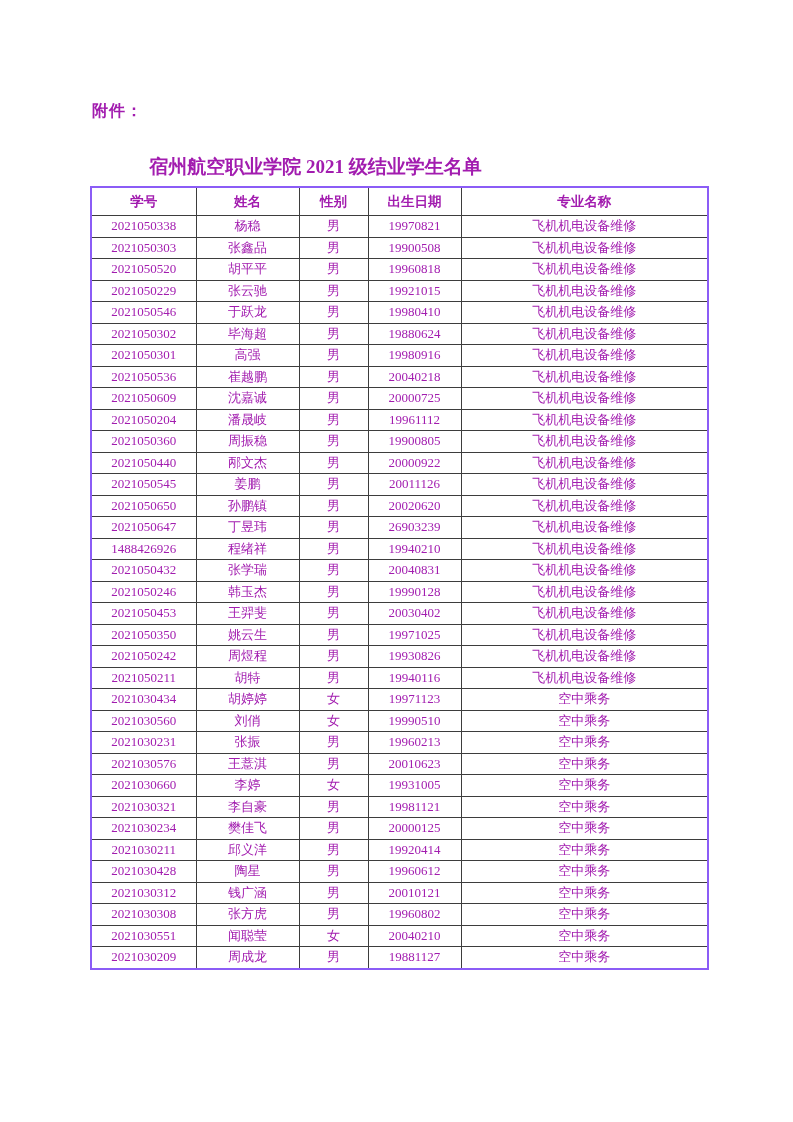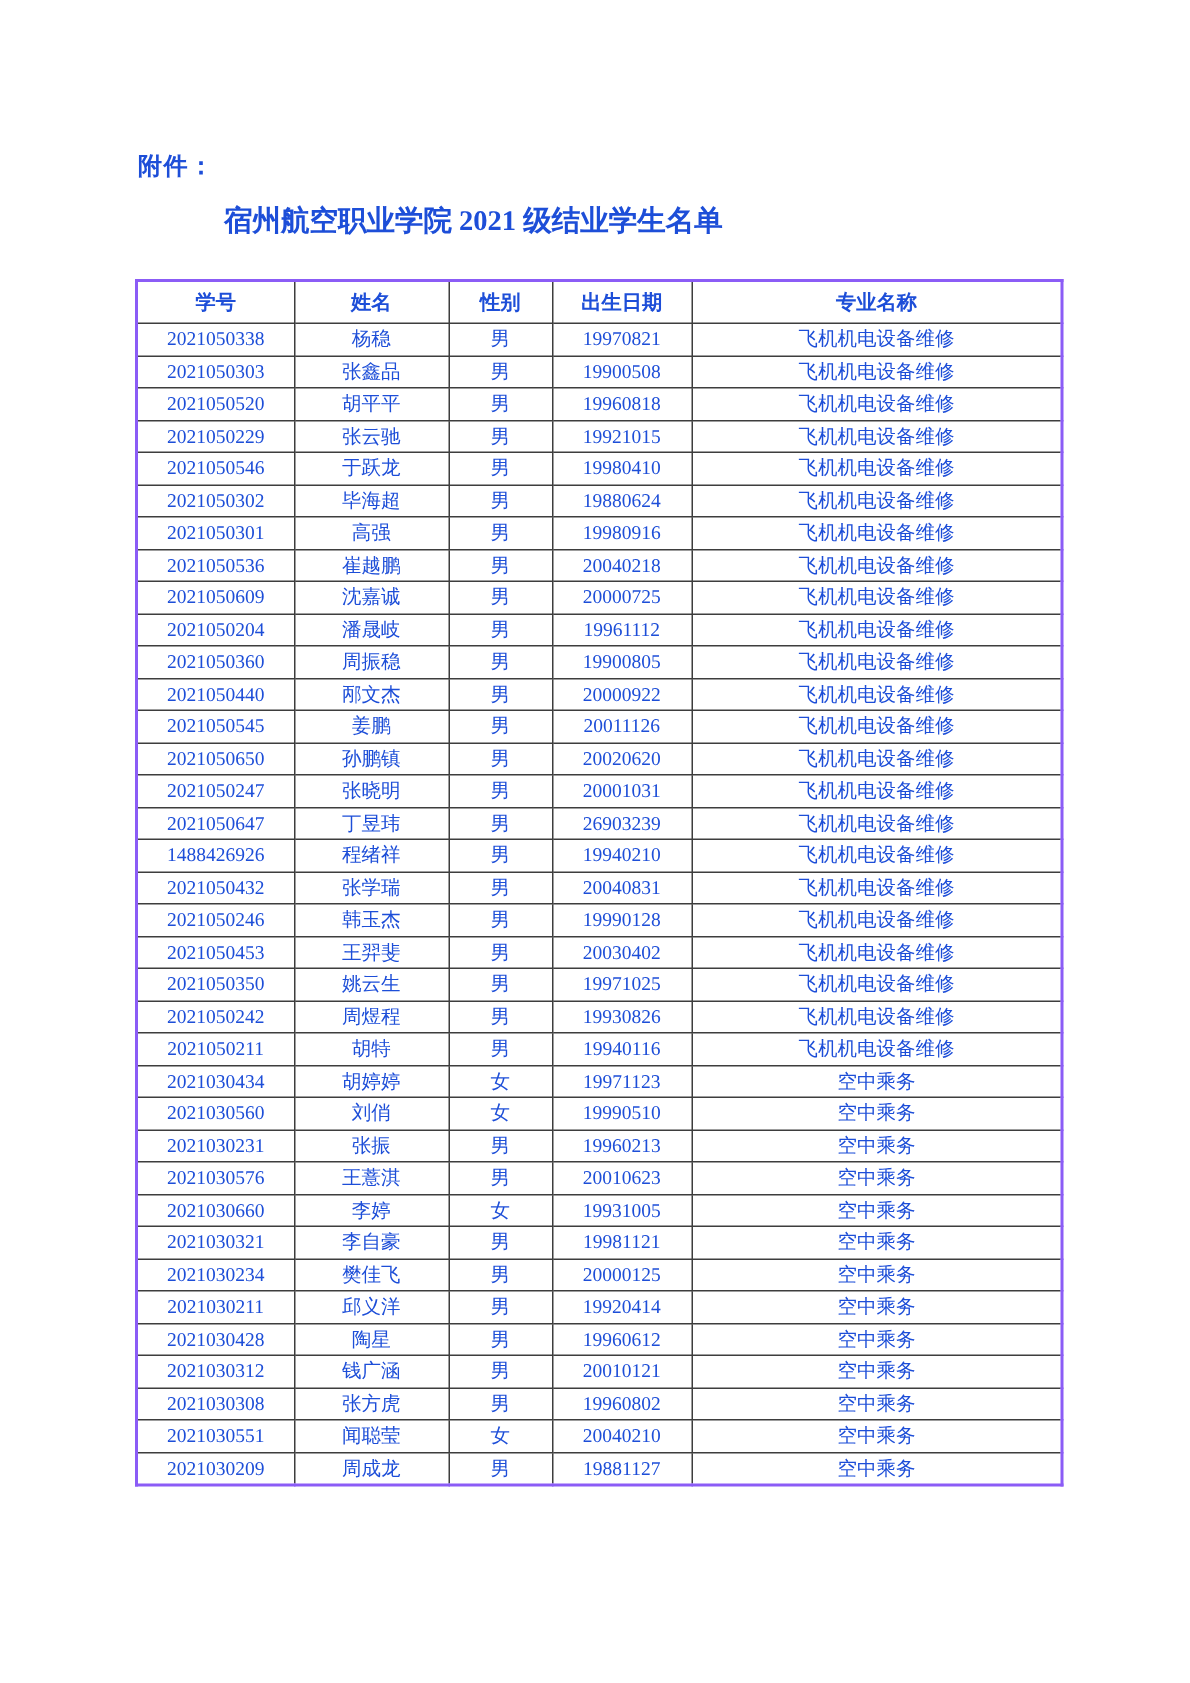--- a/index.html
+++ b/index.html
@@ -2,36 +2,36 @@
 <html><head>
 <meta charset="utf-8">
 <style>
   html, body { margin: 0; padding: 0; background: #ffffff; }
   .page {
     position: relative;
     width: 793px;
     height: 1122px;
     background: #ffffff;
     font-family: "Liberation Serif", "DejaVu Serif", serif;
-    color: #1d4ed8;
+    color: #a21caf;
     overflow: hidden;
     border-radius: 24px;
   }
   .attachment-label {
     position: absolute;
     left: 92px;
     top: 101px;
     font-size: 16px;
     font-weight: bold;
     letter-spacing: 1px;
   }
   .page-title {
     position: absolute;
     left: 0;
-    top: 134px;
+    top: 154px;
     width: 631px;
     text-align: center;
     font-size: 19px;
     font-weight: bold;
   }
   table.student-table {
     position: absolute;
     left: 90px;
     top: 186px;
     width: 617px;
@@ -183,27 +183,20 @@
           <td>飞机机电设备维修</td>
         </tr>
         <tr>
           <td>2021050650</td>
           <td>孙鹏镇</td>
           <td>男</td>
           <td>20020620</td>
           <td>飞机机电设备维修</td>
         </tr>
         <tr>
-          <td>2021050247</td>
-          <td>张晓明</td>
-          <td>男</td>
-          <td>20001031</td>
-          <td>飞机机电设备维修</td>
-        </tr>
-        <tr>
           <td>2021050647</td>
           <td>丁昱玮</td>
           <td>男</td>
           <td>26903239</td>
           <td>飞机机电设备维修</td>
         </tr>
         <tr>
           <td>1488426926</td>
           <td>程绪祥</td>
           <td>男</td>

